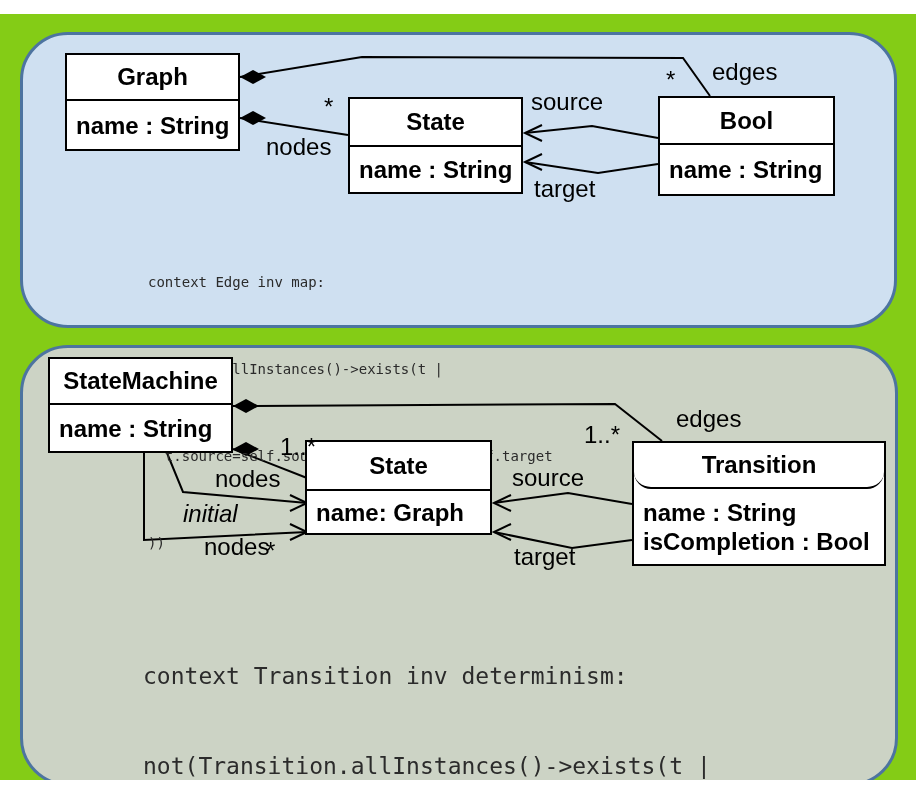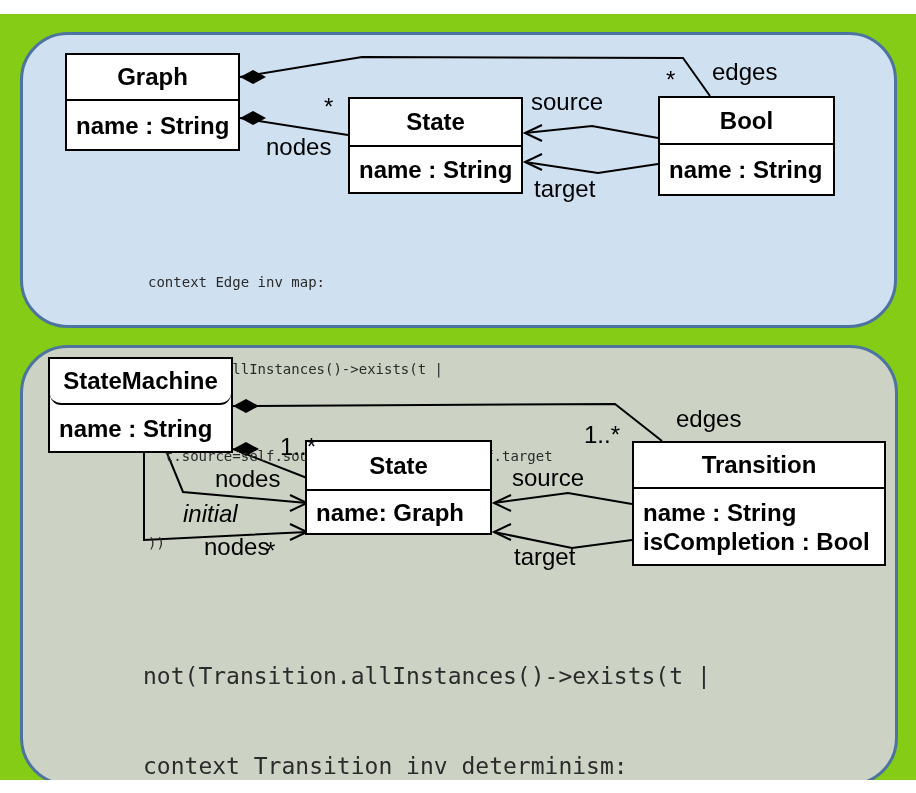--- a/index.html
+++ b/index.html
@@ -28,25 +28,25 @@
     display: flex; flex-direction: column; justify-content: center; font-weight: bold;
   }
   .uml-class .attrs div { line-height: 29px; white-space: nowrap; }
   #cls-graph        { left: 65px;  top: 39px;  width: 175px; height: 98px; }
   #cls-graph .title { height: 44px; }
   #cls-node         { left: 348px; top: 83px;  width: 175px; height: 97px; }
   #cls-node .title  { height: 46px; }
   #cls-edge         { left: 658px; top: 82px;  width: 177px; height: 100px; }
   #cls-edge .title  { height: 45px; }
   #cls-statemachine { left: 48px;  top: 343px; width: 185px; height: 96px; }
-  #cls-statemachine .title { height: 44px; border-radius: 11px; }
+  #cls-statemachine .title { height: 44px; }
   #cls-state        { left: 305px; top: 426px; width: 187px; height: 95px; }
   #cls-state .title { height: 47px; }
   #cls-transition   { left: 632px; top: 427px; width: 254px; height: 125px; }
-  #cls-transition .title { height: 44px; }
+  #cls-transition .title { height: 44px; border-radius: 17px; }
   .lbl { position: absolute; font-size: 24px; color: #000; white-space: nowrap; line-height: 26px; }
   .ocl {
     position: absolute; font-family: "DejaVu Sans Mono", monospace;
     color: #2b2b2b; white-space: pre;
   }
   .ocl-top    { left: 148px; top: 196px; font-size: 14px; line-height: 29px; }
   .ocl-bottom { left: 143px; top: 587px; font-size: 23px;   line-height: 30px; }
 </style>
 </head>
 <body>
@@ -142,21 +142,21 @@
   <div class="lbl" style="left:584px; top:408px;">1..*</div>
   <div class="lbl" style="left:215px; top:452px;">nodes</div>
   <div class="lbl" style="left:280px; top:420px;">1..*</div>
   <div class="lbl" style="left:183px; top:487px;font-style:italic;">initial</div>
   <div class="lbl" style="left:204px; top:520px;">nodes</div>
   <div class="lbl" style="left:266px; top:524px;">*</div>
   <div class="lbl" style="left:512px; top:451px;">source</div>
   <div class="lbl" style="left:514px; top:530px;">target</div>
 
   <div class="ocl ocl-bottom">
+    <div>context Transition inv determinism:</div>
     <div>not(Transition.allInstances()-&gt;exists(t |</div>
-    <div>context Transition inv determinism:</div>
     
     
     
     
   </div>
 
 </div>
 
 </body></html>

